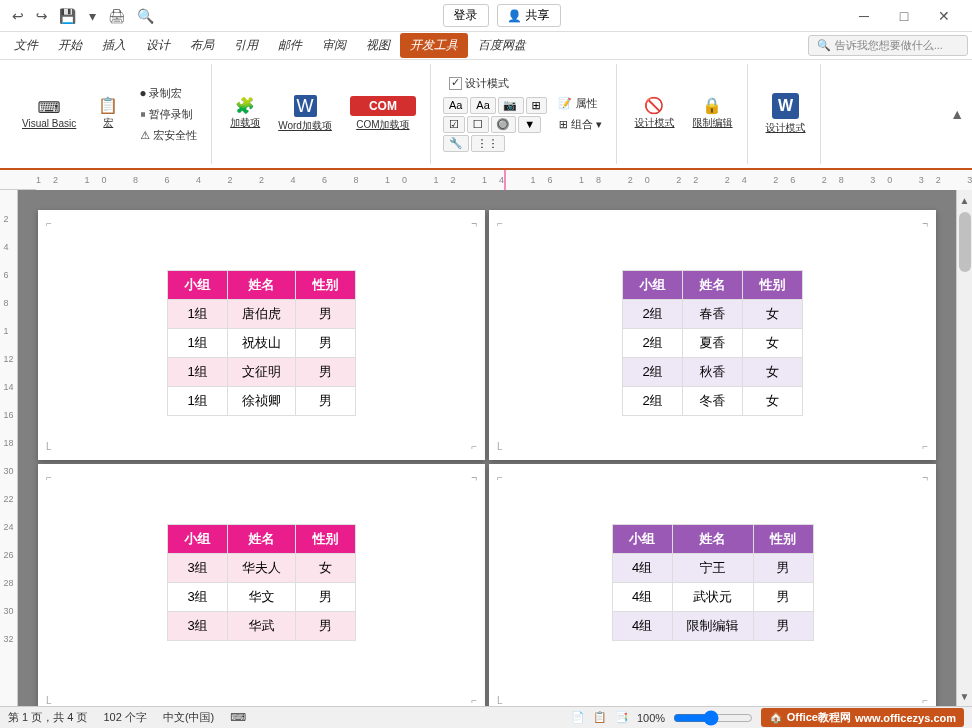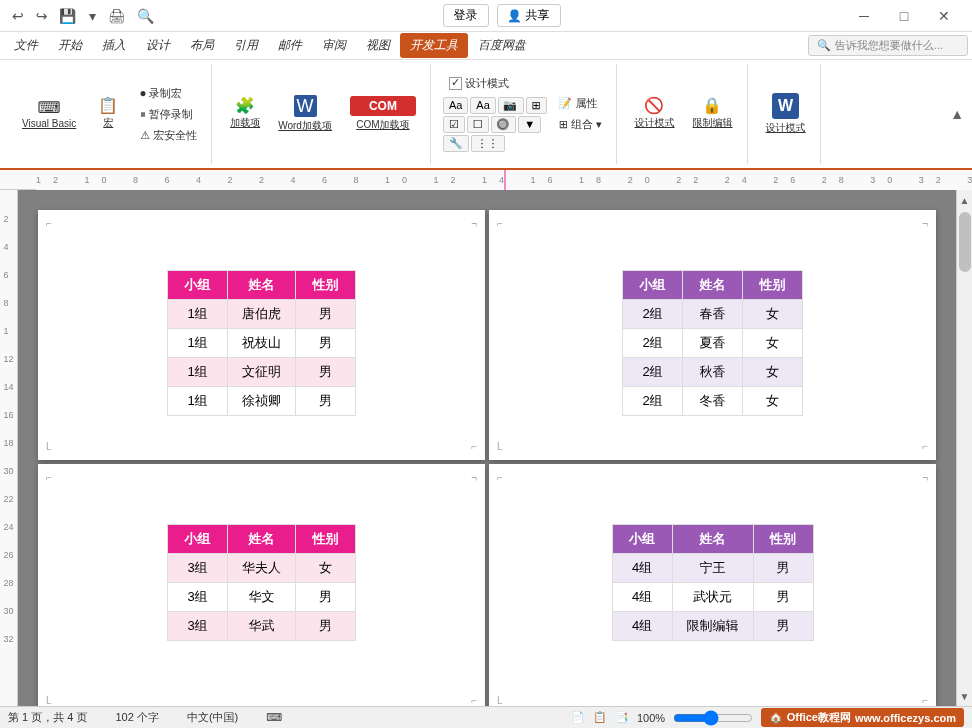--- a/index.html
+++ b/index.html
@@ -44,21 +44,21 @@
     .page { background: white; box-shadow: 0 2px 6px rgba(0,0,0,0.3); position: relative; padding: 30px 40px; display: flex; flex-direction: column; align-items: flex-start; justify-content: flex-start; min-height: 250px; }
 
     
     .doc-table { border-collapse: collapse; font-size: 13px; }
     .doc-table td { border: 1px solid #ddd; padding: 5px 14px; text-align: center; min-width: 60px; }
     .table-header-pink { background: #e91e8c; color: white; font-weight: bold; }
     .table-header-purple { background: #9b59b6; color: white; font-weight: bold; }
     .table-row-light-pink { background: #fce4ec; }
 
     
-    #status-bar { height: 22px; background: #f0f0f0; border-top: 1px solid #ccc; display: flex; align-items: center; padding: 0 8px; gap: 28px; font-size: 11px; color: #333; }
+    #status-bar { height: 22px; background: #f0f0f0; border-top: 1px solid #ccc; display: flex; align-items: center; padding: 0 8px; gap: 16px; font-size: 11px; color: #333; }
     #status-bar .status-right { margin-left: auto; display: flex; align-items: center; gap: 8px; }
     .office-badge { background: #c7521a; color: white; padding: 2px 8px; border-radius: 3px; font-size: 11px; font-weight: bold; display: flex; align-items: center; gap: 4px; }
 
     
     .search-bar { background: #f3f3f3; border: 1px solid #ccc; border-radius: 3px; padding: 2px 8px; font-size: 11px; color: #888; min-width: 160px; display: flex; align-items: center; gap: 4px; }
 
     
     .scroll-thumb { width: 12px; height: 60px; background: #c0c0c0; border-radius: 6px; cursor: pointer; }
     .scroll-arrow { width: 16px; height: 16px; display: flex; align-items: center; justify-content: center; cursor: pointer; font-size: 10px; color: #666; }
 

